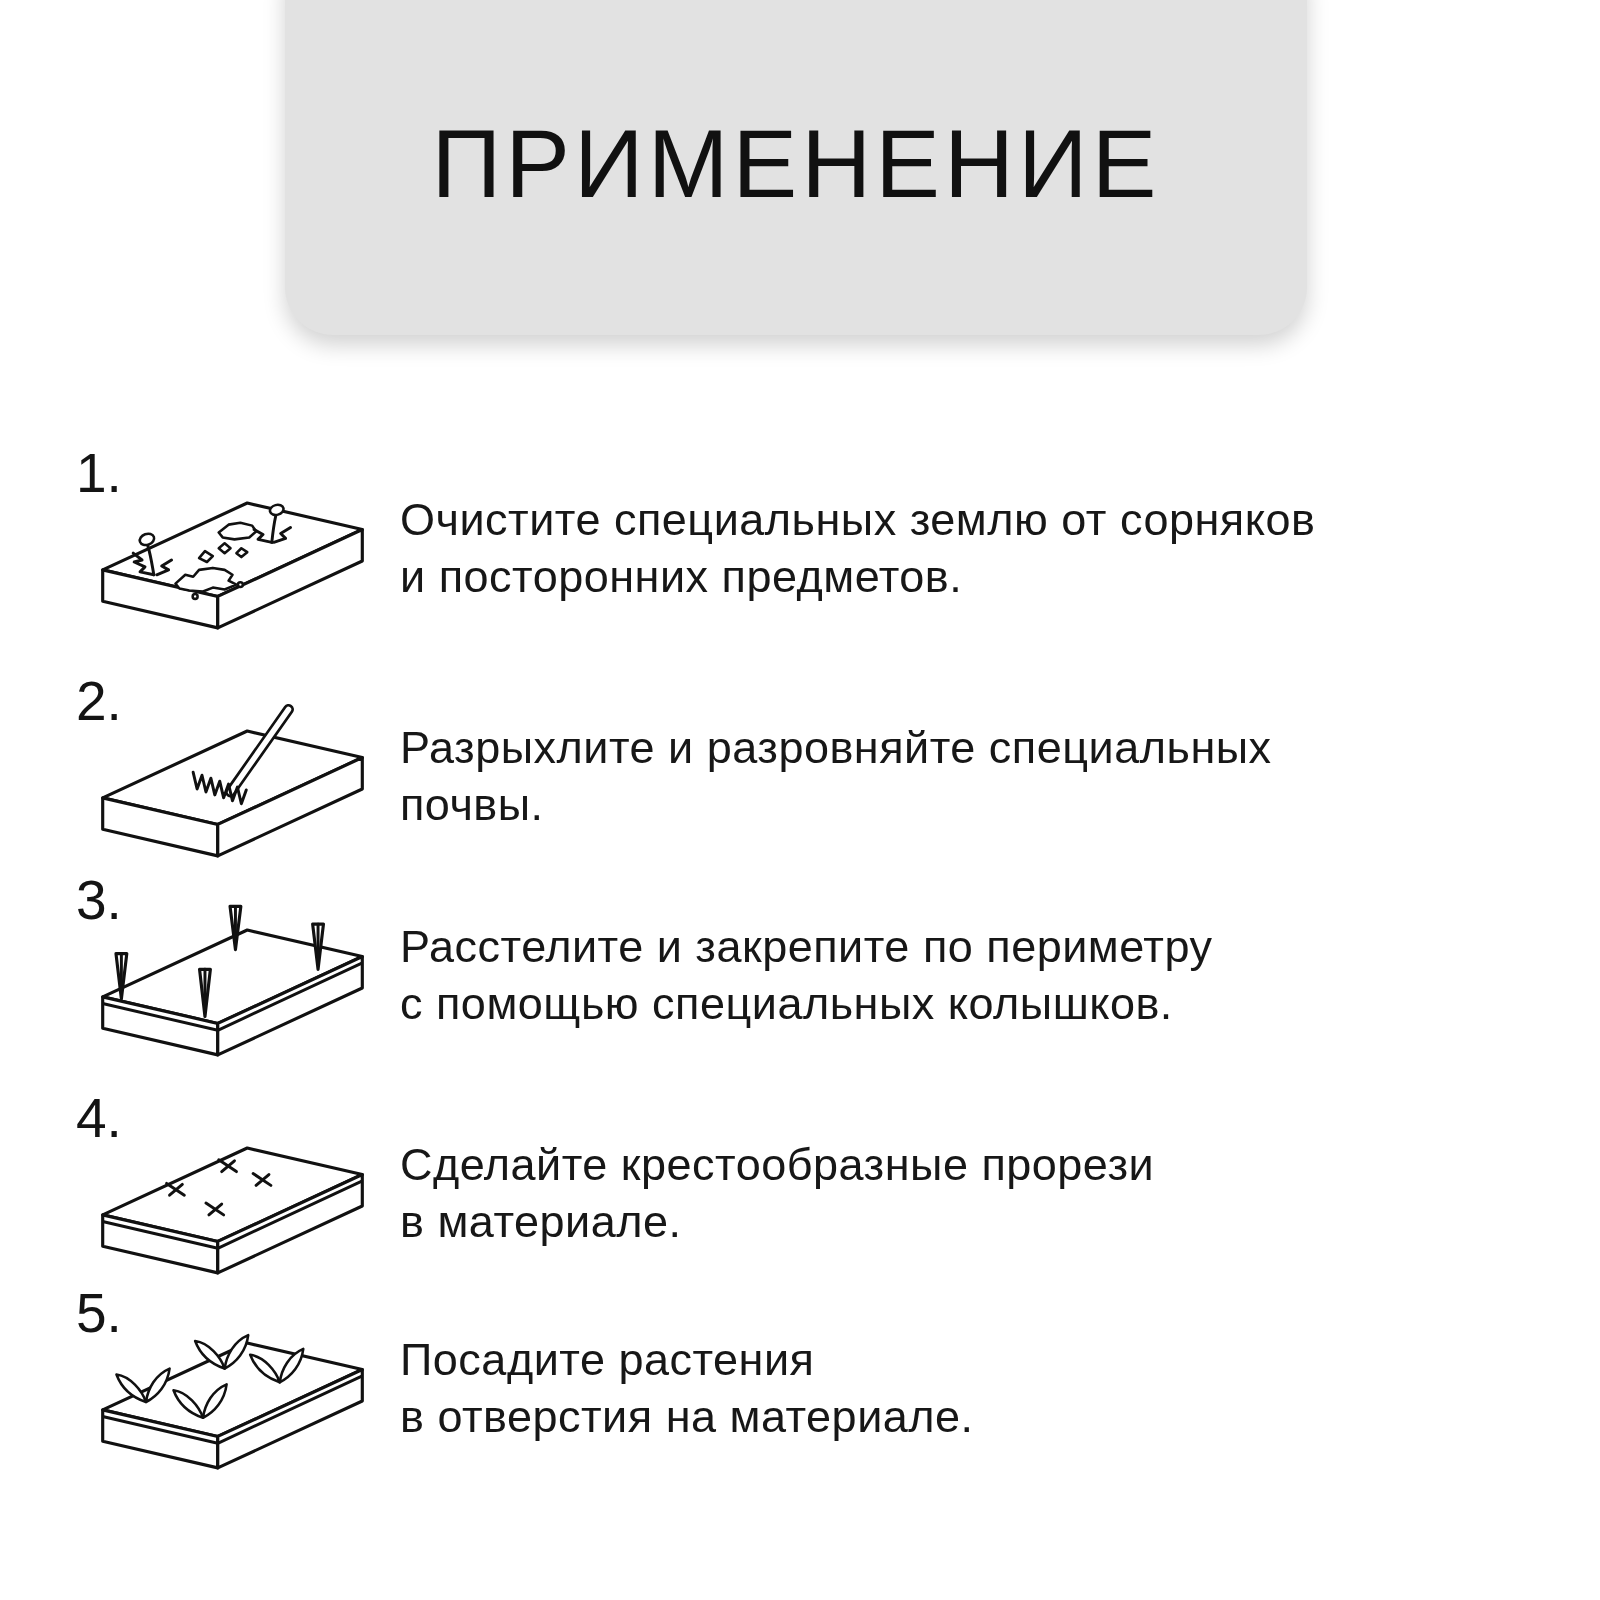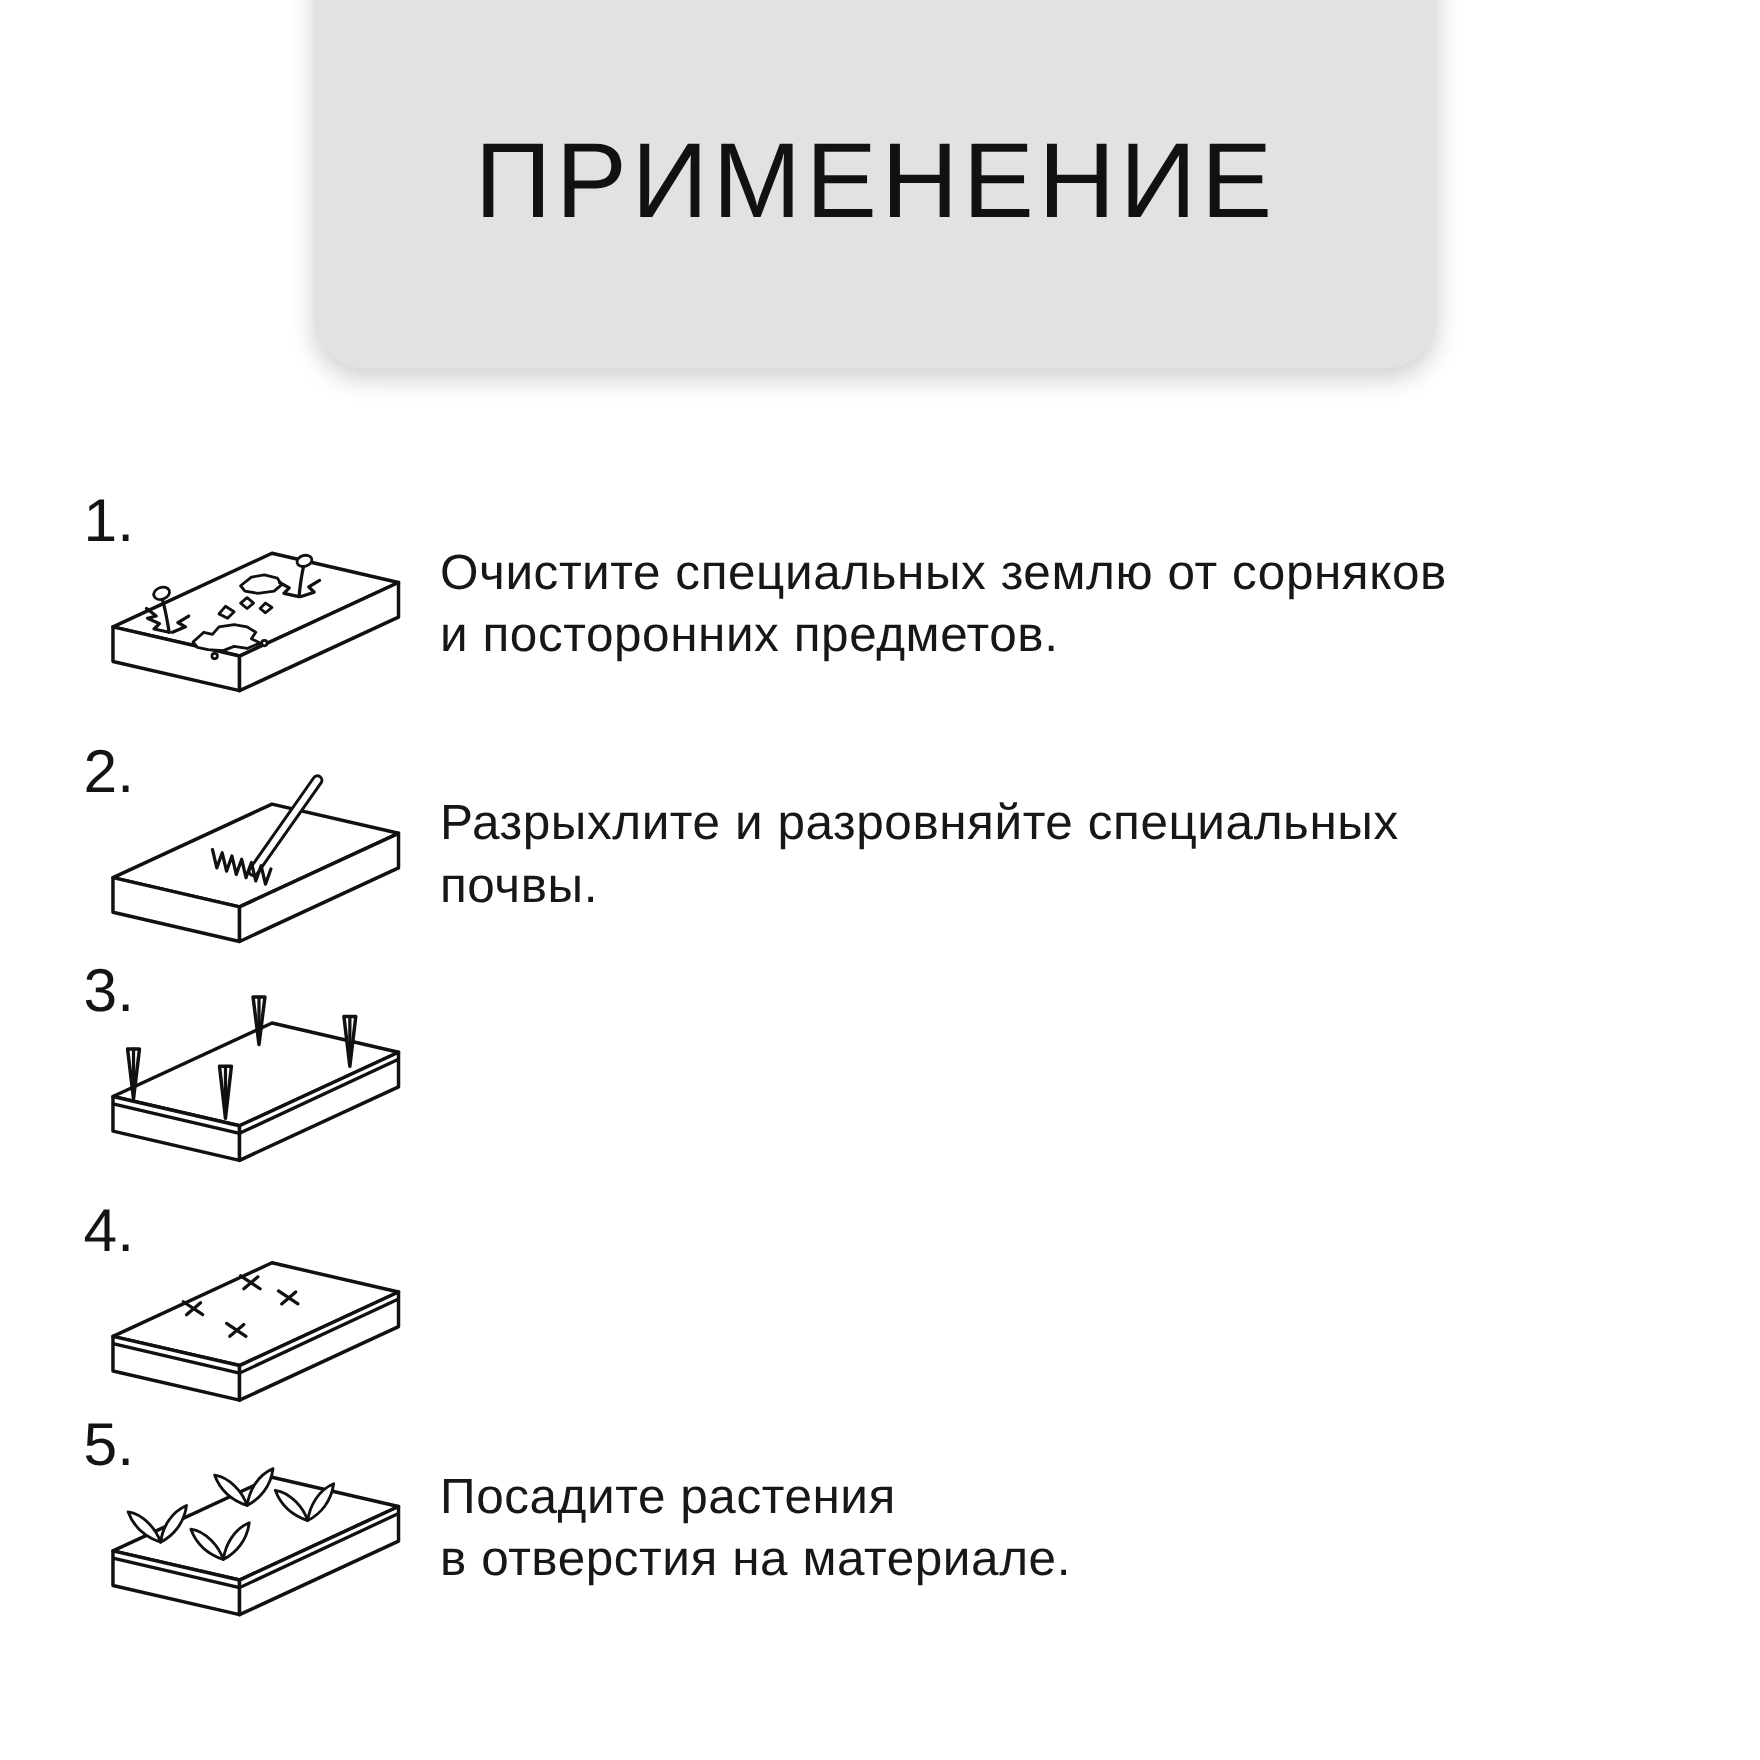--- a/index.html
+++ b/index.html
@@ -127,37 +127,41 @@
         <path class="face" d="M31.5,44 L42.5,44 L37,90 Z"></path>
           <line class="line" x1="37" y1="44" x2="37" y2="84" stroke-width="2"></line>
         <path class="face" d="M116.5,60 L127.5,60 L122,108 Z"></path>
           <line class="line" x1="122" y1="60" x2="122" y2="102" stroke-width="2"></line>
         <path class="face" d="M147.5,-4 L158.5,-4 L153,40 Z"></path>
           <line class="line" x1="153" y1="-4" x2="153" y2="34" stroke-width="2"></line>
         <path class="face" d="M231.5,14 L242.5,14 L237,60 Z"></path>
           <line class="line" x1="237" y1="14" x2="237" y2="54" stroke-width="2"></line>
       </g>
     </svg>
+    <div class="step-text">Расстелите и закрепите по периметру
+с помощью специальных колышков.</div>
   </div>
 
   <div class="step-row row-4">
     <div class="step-number">4.</div>
     <svg class="step-illustration" viewBox="0 -15 300 190" xmlns="http://www.w3.org/2000/svg">
       <path class="face" d="M18,88 L165,20 L282,47 L135,115 Z"></path>
       <path class="face" d="M18,88 L135,115 L135,147 L18,120 Z"></path>
       <path class="face" d="M135,115 L282,47 L282,79 L135,147 Z"></path>
       <path class="line" d="M19,95 L135,122 L281,54"></path>
 
       <g>
         <path class="line" d="M136,32 L154,44 M152,33 L139,44"></path>
         <path class="line" d="M171,46 L189,58 M187,47 L174,58"></path>
         <path class="line" d="M83,56 L101,68 M99,57 L86,68"></path>
         <path class="line" d="M123,76 L141,88 M139,77 L126,88"></path>
       </g>
     </svg>
+    <div class="step-text">Сделайте крестообразные прорези
+в материале.</div>
   </div>
 
   <div class="step-row row-5">
     <div class="step-number">5.</div>
     <svg class="step-illustration" viewBox="0 -15 300 190" xmlns="http://www.w3.org/2000/svg">
       <path class="face" d="M18,88 L165,20 L282,47 L135,115 Z"></path>
       <path class="face" d="M18,88 L135,115 L135,147 L18,120 Z"></path>
       <path class="face" d="M135,115 L282,47 L282,79 L135,147 Z"></path>
       <path class="line" d="M19,95 L135,122 L281,54"></path>
 

